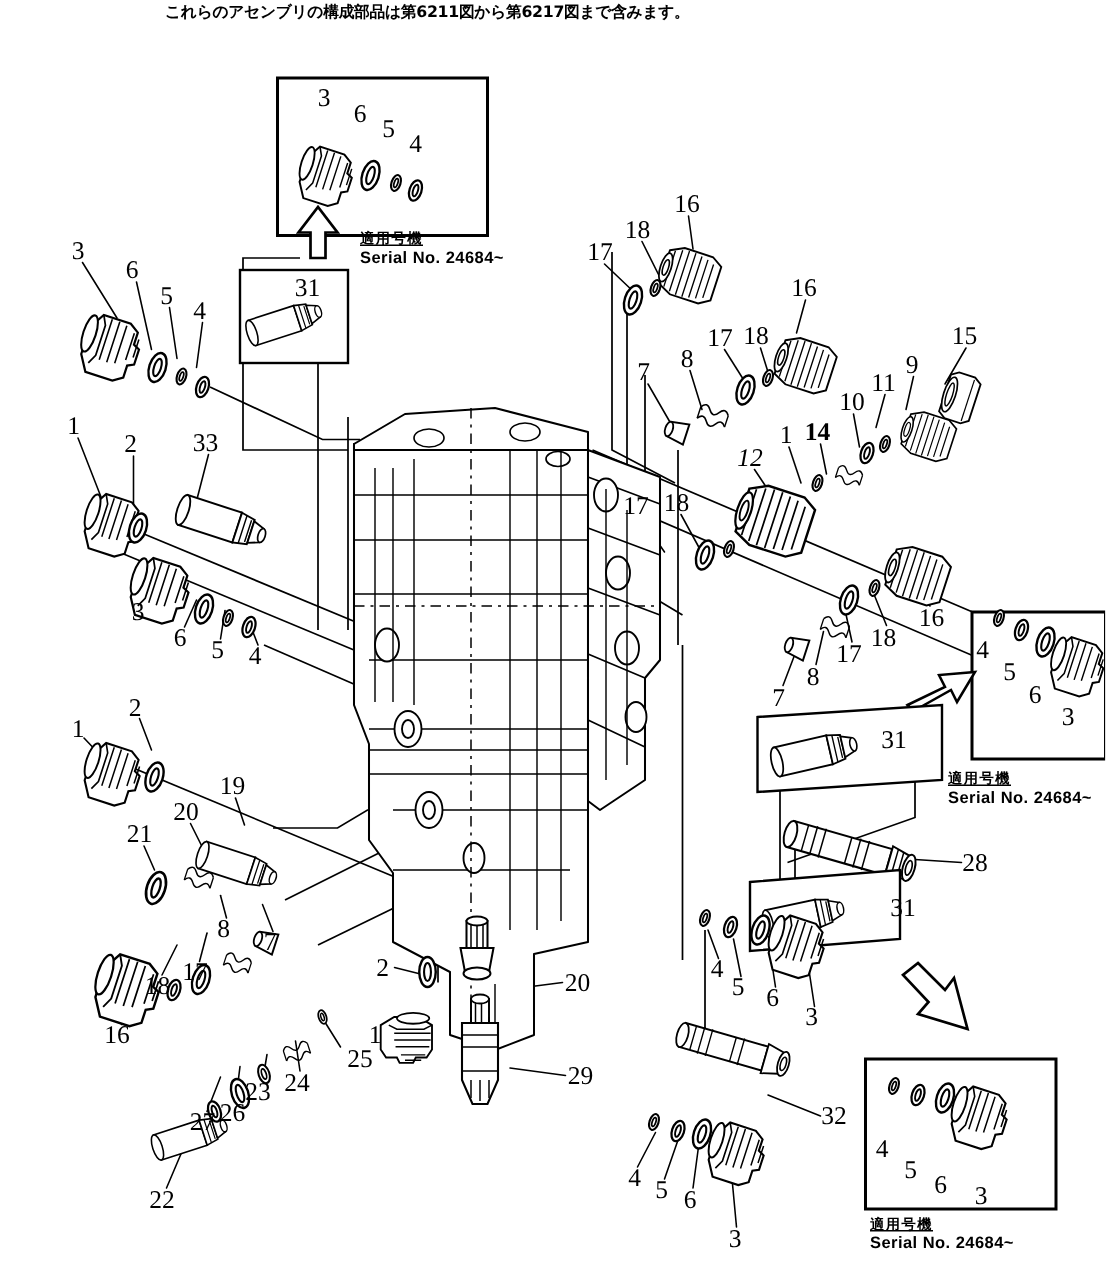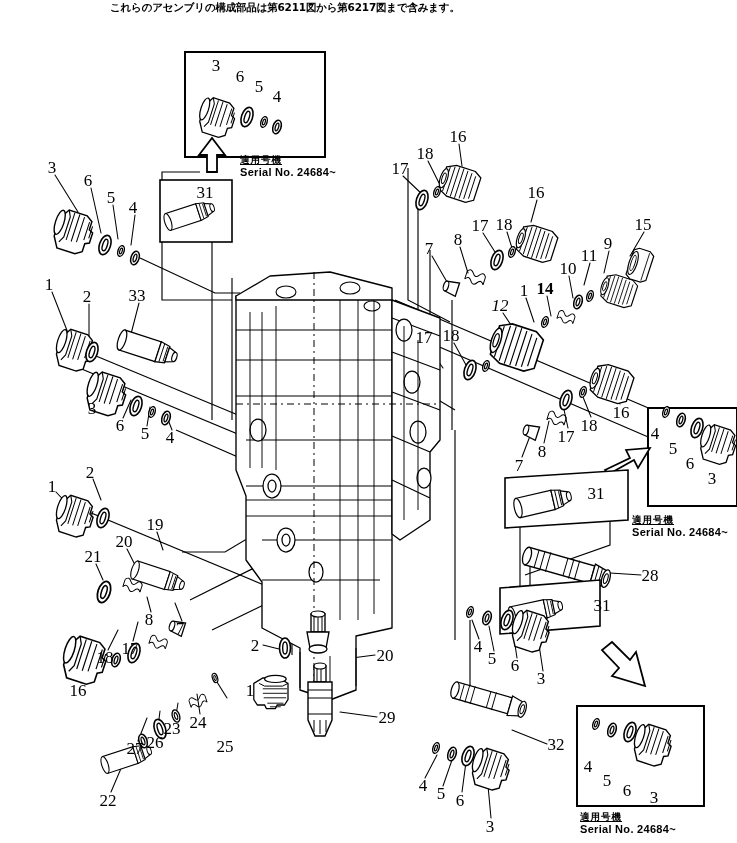--- a/index.html
+++ b/index.html
@@ -748,21 +748,21 @@
       <div class="num" style="left: 105px; top: 657px;">18</div>
       <div class="num" style="left: 78px; top: 690px;">16</div>
       <div class="num" style="left: 255px; top: 645px;">2</div>
       <div class="num" style="left: 385px; top: 655px;">20</div>
       <div class="num" style="left: 250px; top: 690px;">1</div>
       <div class="num" style="left: 387px; top: 717px;">29</div>
       <div class="num" style="left: 478px; top: 646px;">4</div>
       <div class="num" style="left: 492px; top: 658px;">5</div>
       <div class="num" style="left: 515px; top: 665px;">6</div>
       <div class="num" style="left: 541px; top: 678px;">3</div>
-      <div class="num" style="left: 225px; top: 706px; margin-top: 40px;">25</div>
+      <div class="num" style="left: 240px; top: 706px;">25</div>
       <div class="num" style="left: 198px; top: 722px;">24</div>
       <div class="num" style="left: 172px; top: 728px;">23</div>
       <div class="num" style="left: 155px; top: 742px; text-align: right;">26</div>
       <div class="num" style="left: 135px; top: 748px;">27</div>
       <div class="num" style="left: 108px; top: 800px;">22</div>
       <div class="num" style="left: 556px; top: 744px; text-align: right;">32</div>
       <div class="num" style="left: 423px; top: 785px;">4</div>
       <div class="num" style="left: 441px; top: 793px;">5</div>
       <div class="num" style="left: 460px; top: 800px;">6</div>
       <div class="num" style="left: 490px; top: 826px;">3</div>

